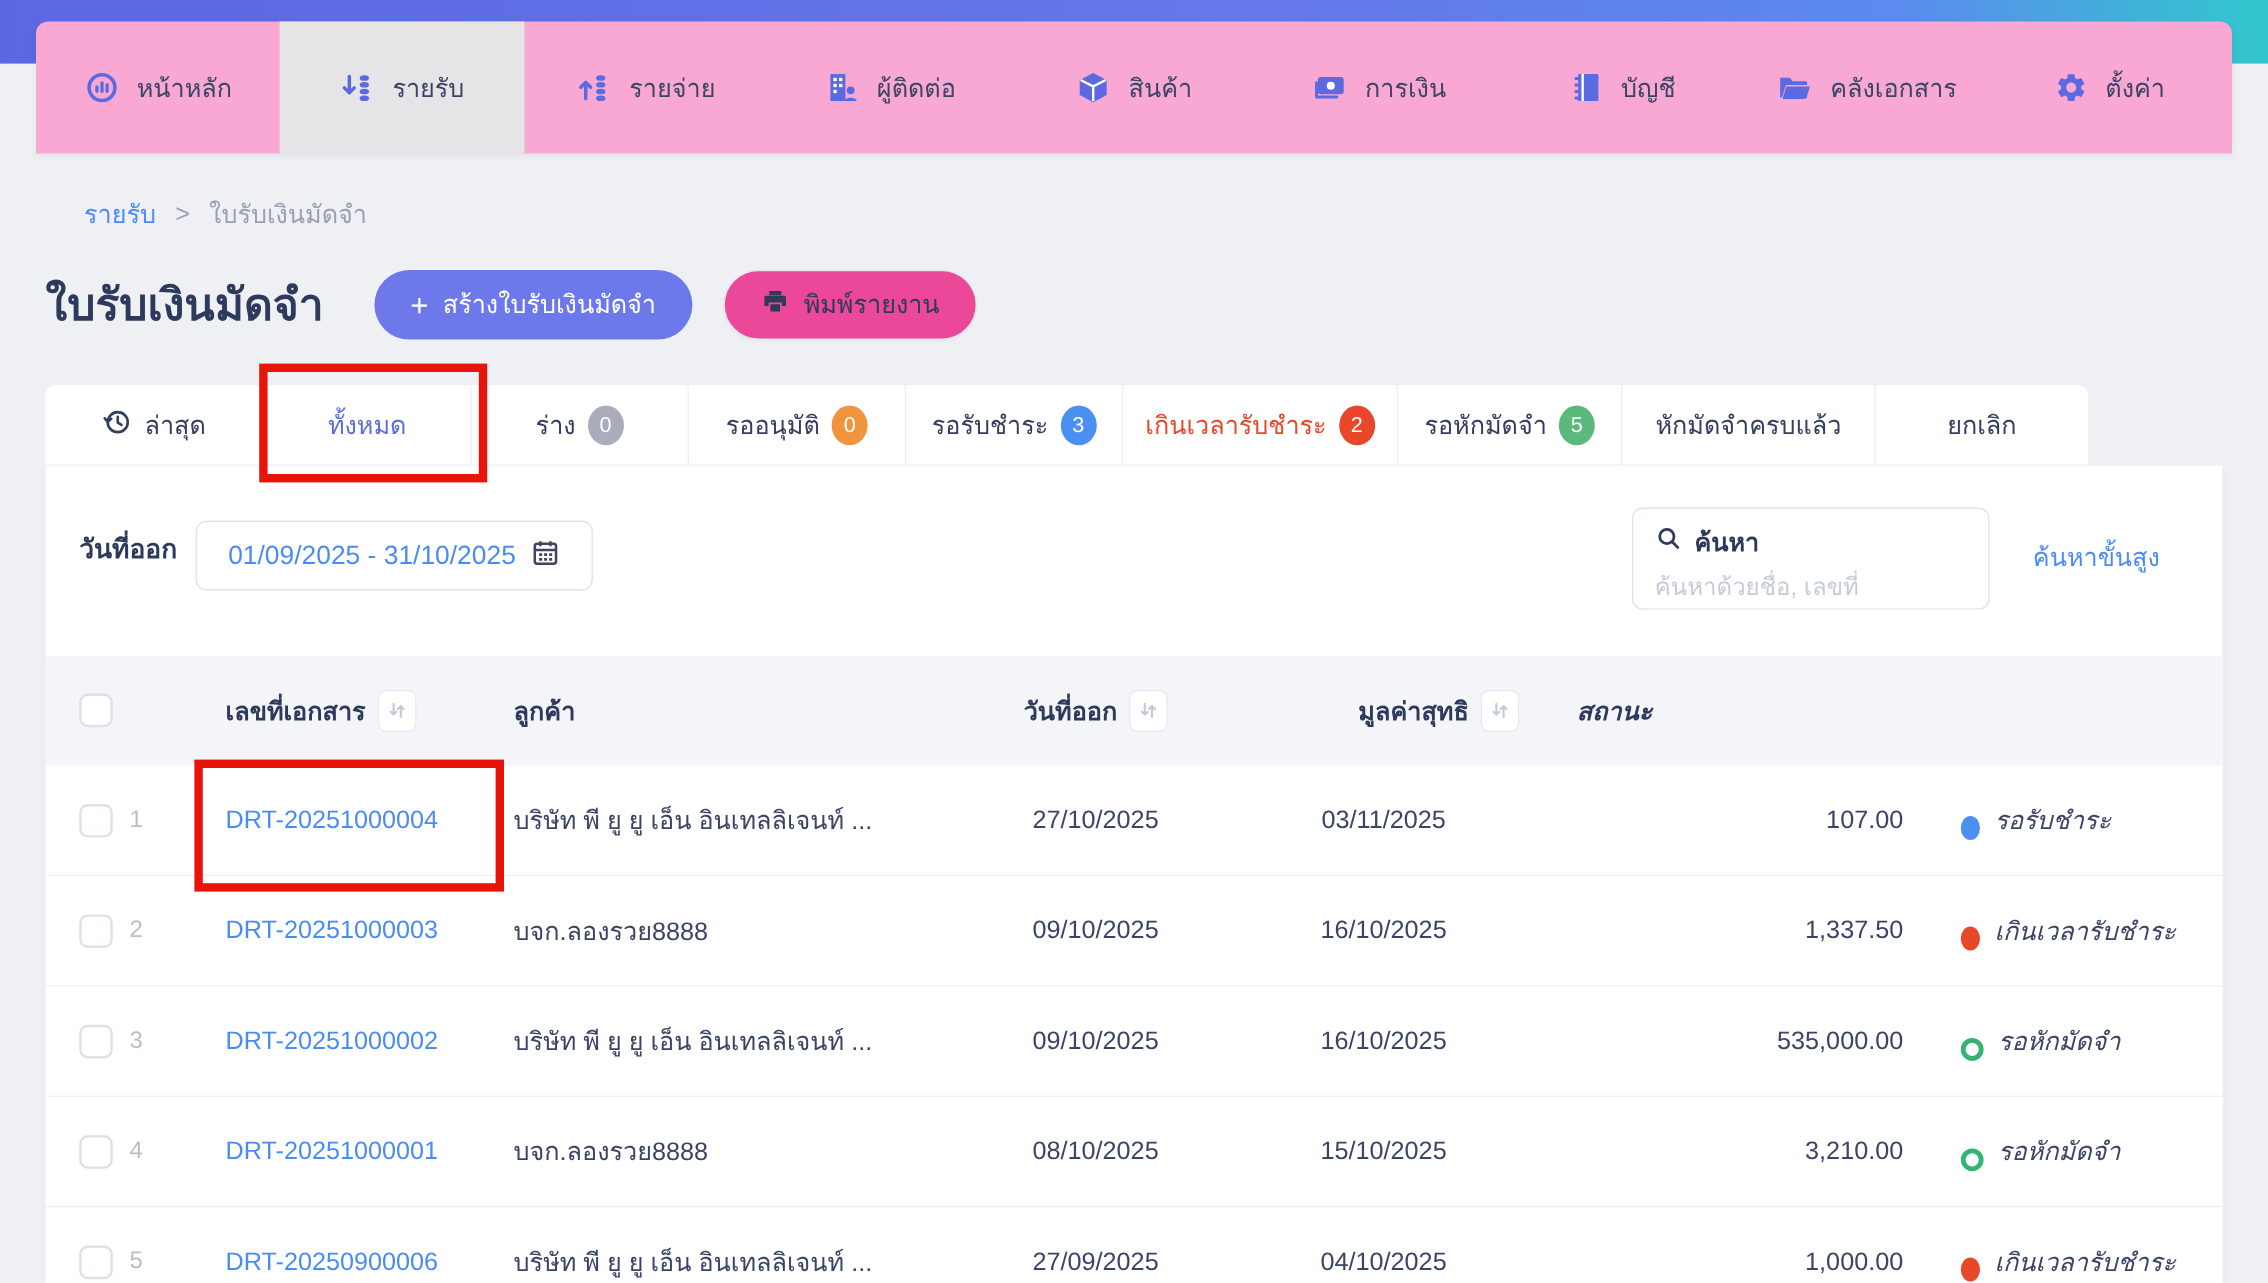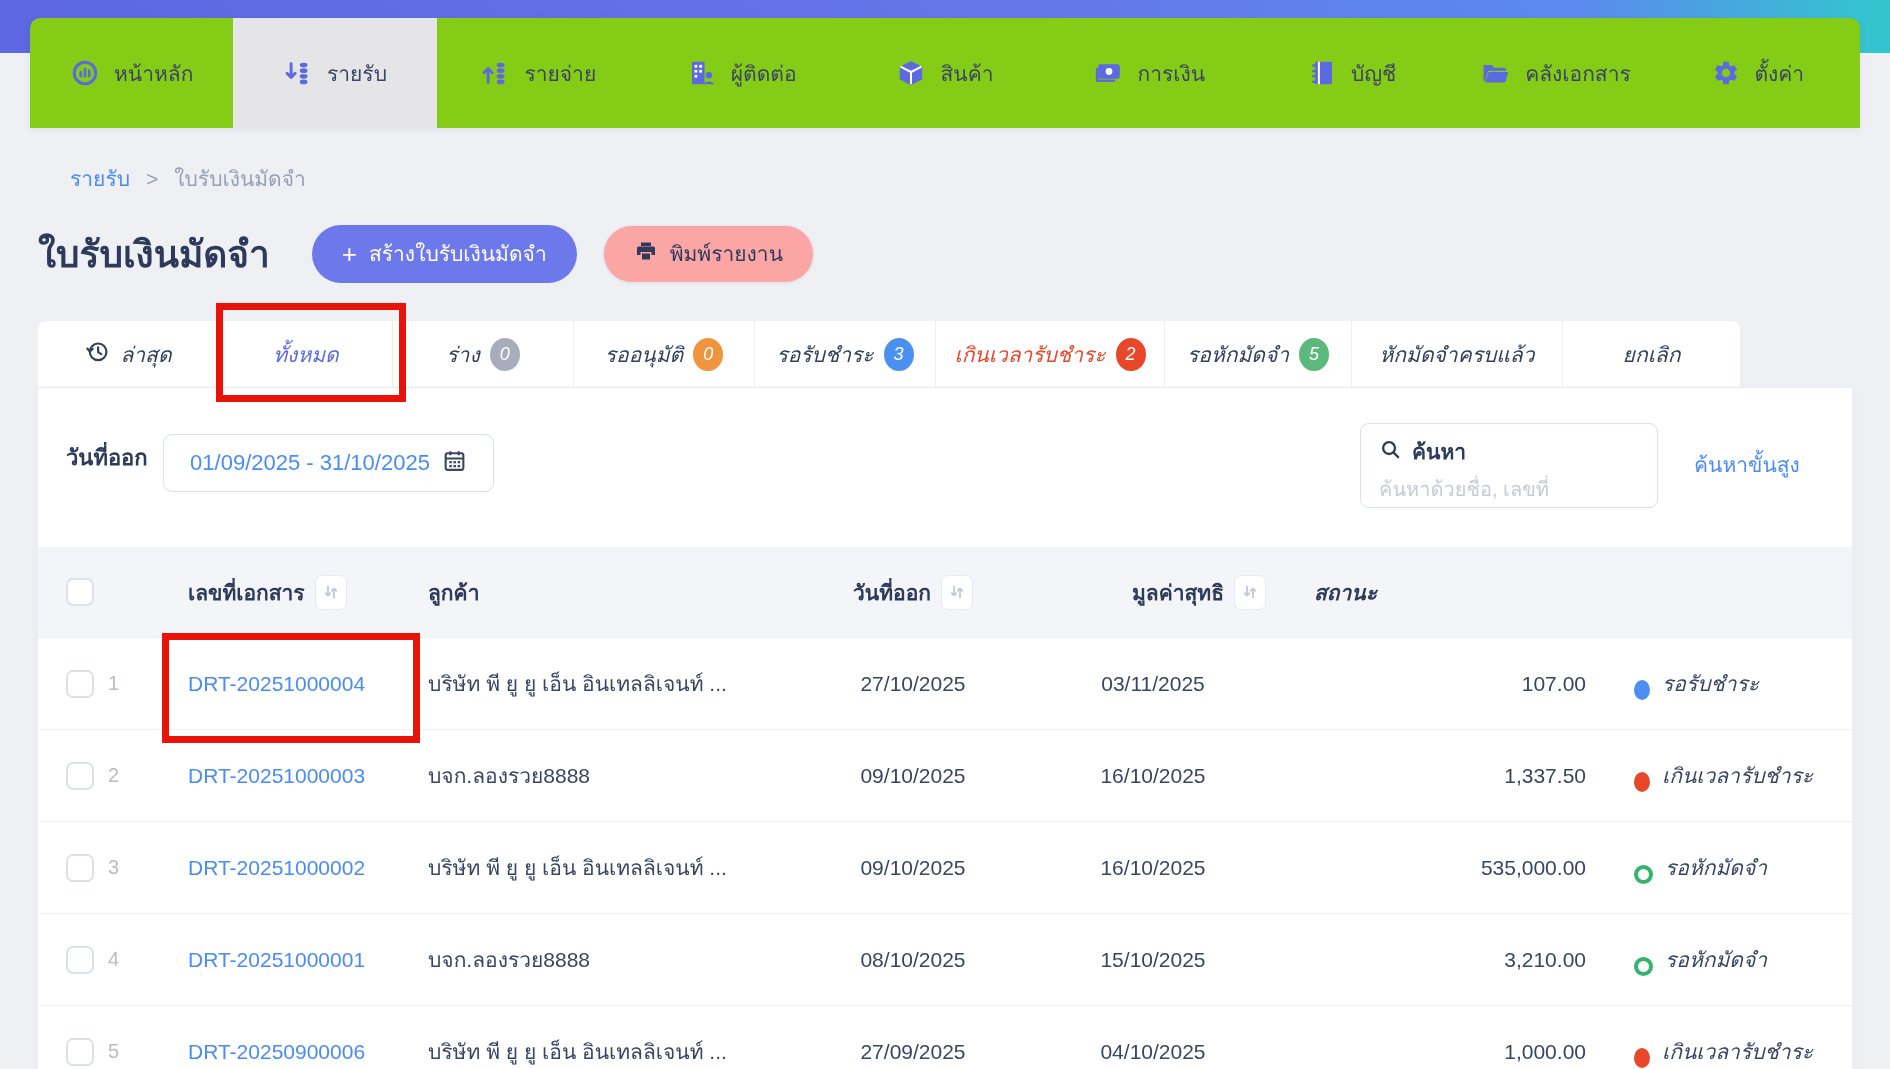--- a/index.html
+++ b/index.html
@@ -1,44 +1,44 @@
 <!DOCTYPE html>
 <html><head>
 <meta charset="utf-8">
 <style>
   html,body{margin:0;padding:0;}
   body{width:1890px;height:1069px;overflow:hidden;font-family:"Liberation Sans","DejaVu Sans",sans-serif;}
   .screen{position:relative;width:1890px;height:1069px;background:#eef0f4;overflow:hidden;color:#333f5e;}
   .top-strip{position:absolute;left:0;top:0;width:1890px;height:53px;
     background:linear-gradient(90deg,#5c67e1 0%,#6577e9 55%,#5a8bee 84%,#34c4cf 99%);}
   
-  .navbar{position:absolute;left:30px;top:18px;width:1830px;height:110px;background:#84cc16;
+  .navbar{position:absolute;left:30px;top:18px;width:1830px;height:110px;background:#f9a8d4;
     border-radius:10px 10px 0 0;display:flex;box-shadow:0 2px 6px rgba(40,50,90,.07);}
   .nav-item{flex:1;display:flex;align-items:center;justify-content:center;gap:14px;
     font-size:21px;color:#3a4566;cursor:pointer;white-space:nowrap;}
   .nav-item.active{background:#e5e5e8;}
   .nav-icon{display:flex;align-items:center;}
   
   .breadcrumb{position:absolute;left:70px;top:162px;font-size:21px;display:flex;gap:16px;align-items:center;}
   .breadcrumb a{color:#4a8cf7;text-decoration:none;cursor:pointer;}
   .bc-sep,.bc-cur{color:#98a0b4;}
   .title-row{position:absolute;left:38px;top:224px;display:flex;align-items:center;}
   .title-row h1{margin:0;font-size:37px;color:#2d3a5c;font-weight:bold;}
   .btn-create{display:flex;align-items:center;gap:12px;background:#6d79ea;color:#fff;border:none;
     border-radius:30px;font-size:21px;padding:0 30px;height:58px;margin-left:42px;cursor:pointer;
     font-family:inherit;}
   .btn-create .plus{font-size:26px;line-height:1;}
-  .btn-print{display:flex;align-items:center;gap:12px;background:#fca5a5;color:#2d3a5c;border:1px solid #e2e5ee;
+  .btn-print{display:flex;align-items:center;gap:12px;background:#ec4899;color:#2d3a5c;border:1px solid #e2e5ee;
     border-radius:30px;font-size:21px;padding:0 30px;height:58px;margin-left:26px;cursor:pointer;
     box-shadow:0 1px 3px rgba(0,0,0,.05);font-family:inherit;}
   
   .tabbar{position:absolute;left:38px;top:321px;width:1702px;height:67px;background:#fff;
     border-radius:8px 8px 0 0;display:flex;border-bottom:1px solid #e9ebf1;box-sizing:border-box;}
   .tab{display:flex;align-items:center;justify-content:center;gap:10px;font-size:21px;color:#333e5e;
-    border-right:1px solid #edeef3;cursor:pointer;box-sizing:border-box;white-space:nowrap;font-style:italic;}
+    border-right:1px solid #edeef3;cursor:pointer;box-sizing:border-box;white-space:nowrap;}
   .t0{width:182px;}.t1{width:173px;}.t2{width:181px;}.t3{width:181px;}.t4{width:181px;}
   .t5{width:229px;}.t6{width:187px;}.t7{width:211px;}.t8{flex:1;border-right:none;}
   .tab.active{color:#5c6ce0;}
   .tab.overdue{color:#e8472a;}
   .badge{min-width:30px;height:33px;border-radius:50%;display:flex;align-items:center;justify-content:center;
     color:#fff;font-size:18px;box-sizing:border-box;padding:0 3px;}
   .b-gray{background:#a9adbb;}.b-orange{background:#f0953e;}.b-blue{background:#4b90f0;}
   .b-red{background:#e8472a;}.b-green{background:#5bb97d;}
   
   .card{position:absolute;left:38px;top:388px;width:1814px;height:760px;background:#fff;

